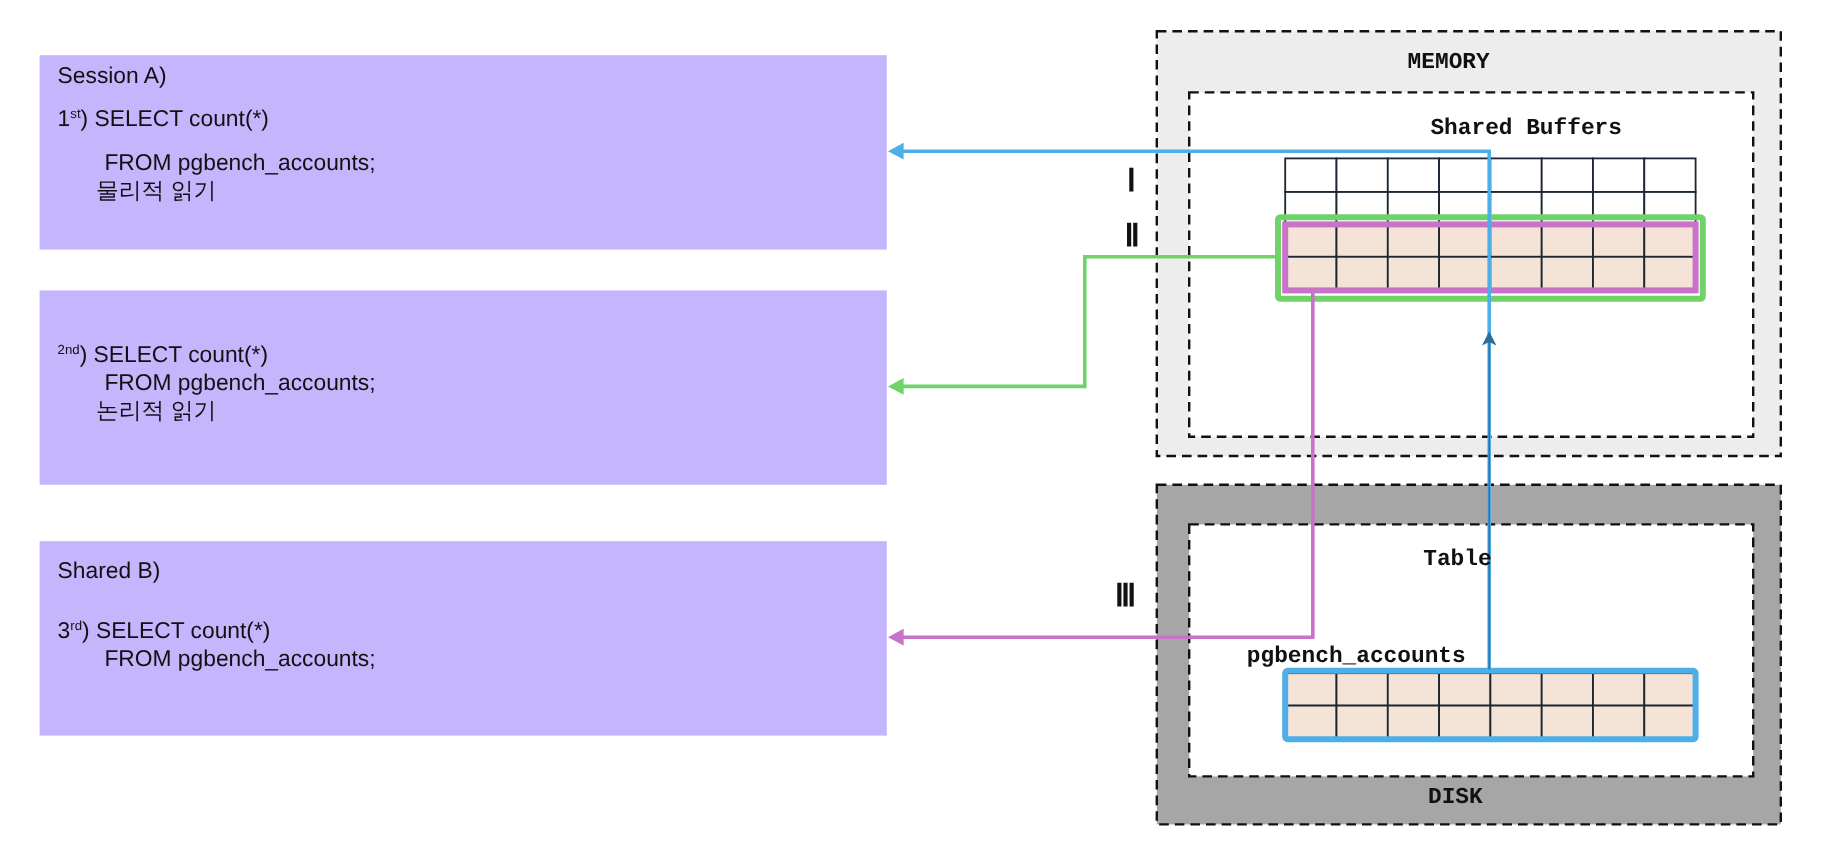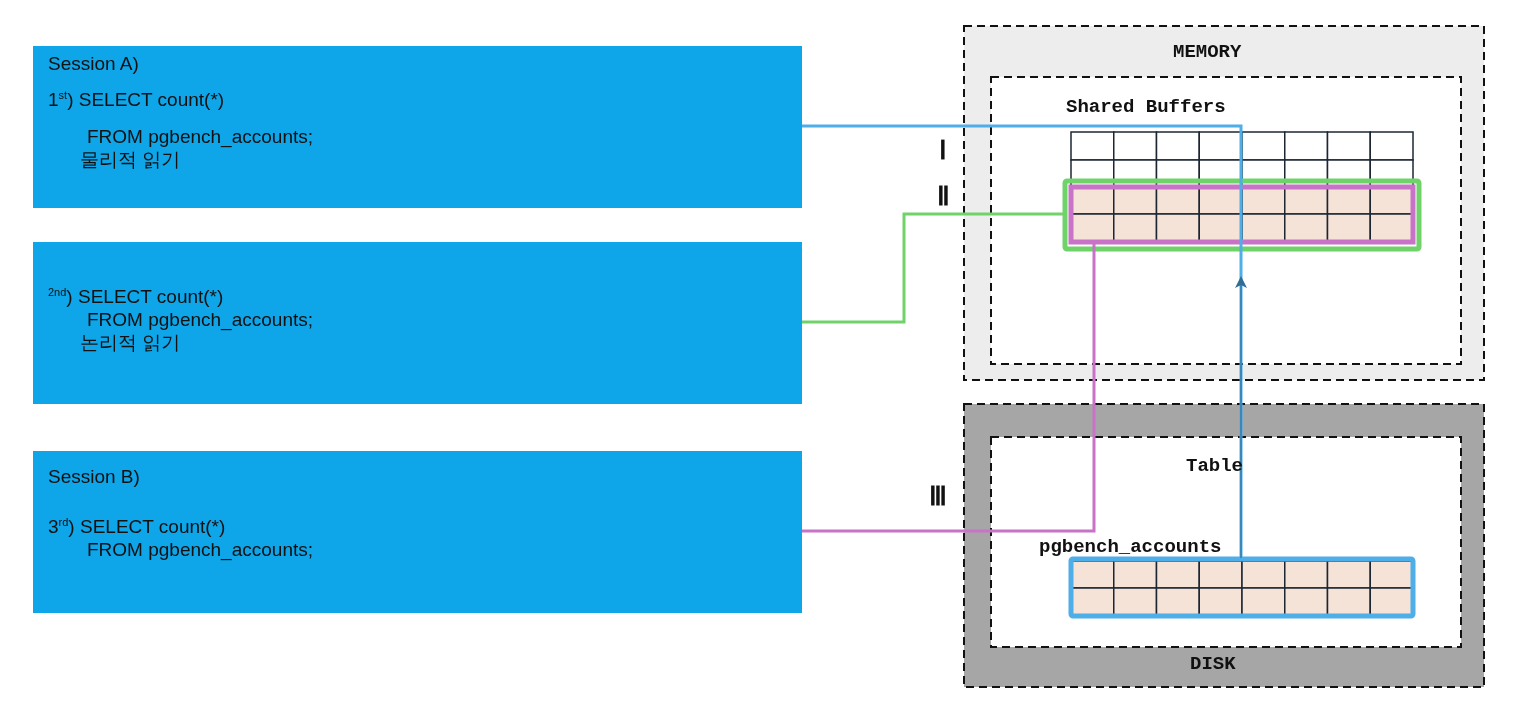--- a/index.html
+++ b/index.html
@@ -1,19 +1,19 @@
 <!DOCTYPE html>
 <html><head>
 <meta charset="utf-8">
 <style>
   html, body { margin: 0; padding: 0; background: #ffffff; }
   body { width: 1528px; height: 704px; position: relative; overflow: hidden; font-family: "Liberation Sans", sans-serif; }
   .session-box {
-    position: absolute; left: 33px; width: 769px; height: 162px;
-    background: #0ea5e9; color: #111;
+    position: absolute; left: 33px; width: 706px; height: 162px;
+    background: #c4b5fd; color: #111;
     font-family: "Liberation Sans", sans-serif; font-size: 19px; line-height: 23px;
     box-sizing: border-box; padding-left: 28px;
   }
   .session-box .line { position: absolute; left: 15px; white-space: pre; }
   .session-box sup { font-size: 11px; vertical-align: 7px; line-height: 0; }
   #box-a { top: 46px; }
   #box-b { top: 242px; text-align: right; }
   #box-c { top: 451px; }
 
   .mono { font-family: "Liberation Mono", monospace; font-weight: bold; color: #111; text-align: center; }
@@ -109,26 +109,26 @@
   <div class="line" style="top:102px; left:47px;">물리적 읽기</div>
 </div>
 
 <div class="session-box" id="box-b">
   <div class="line" style="top:43px;"><sup>2nd</sup><span>) SELECT count(*)</span></div>
   <div class="line" style="top:66px; left:54px;">FROM pgbench_accounts;</div>
   <div class="line" style="top:89px; left:47px;">논리적 읽기</div>
 </div>
 
 <div class="session-box" id="box-c">
-  <div class="line" style="top:14px;">Session B)</div>
+  <div class="line" style="top:14px;">Shared B)</div>
   <div class="line" style="top:64px;"><span>3</span><sup>rd</sup><span>) SELECT count(*)</span></div>
   <div class="line" style="top:87px; left:54px;">FROM pgbench_accounts;</div>
 </div>
 
 <div class="mono zone-title" style="left:1173px; top:41px;">MEMORY</div>
-<div class="mono zone-title" style="left:1066px; top:96px;">Shared Buffers</div>
+<div class="mono zone-title" style="left:1192px; top:96px;">Shared Buffers</div>
 <div class="mono zone-title" style="left:1186px; top:455px;">Table</div>
 <div class="mono zone-title" style="left:1027px; top:536px;margin-left:12px;">pgbench_accounts</div>
 <div class="mono zone-title" style="left:1190px; top:653px;">DISK</div>
 
 <div class="roman" style="left:939px; top:135px;">Ⅰ</div>
 <div class="roman" style="left:937px; top:181px;">Ⅱ</div>
 <div class="roman" style="left:929px; top:481px;">Ⅲ</div>
 
 </body></html>

